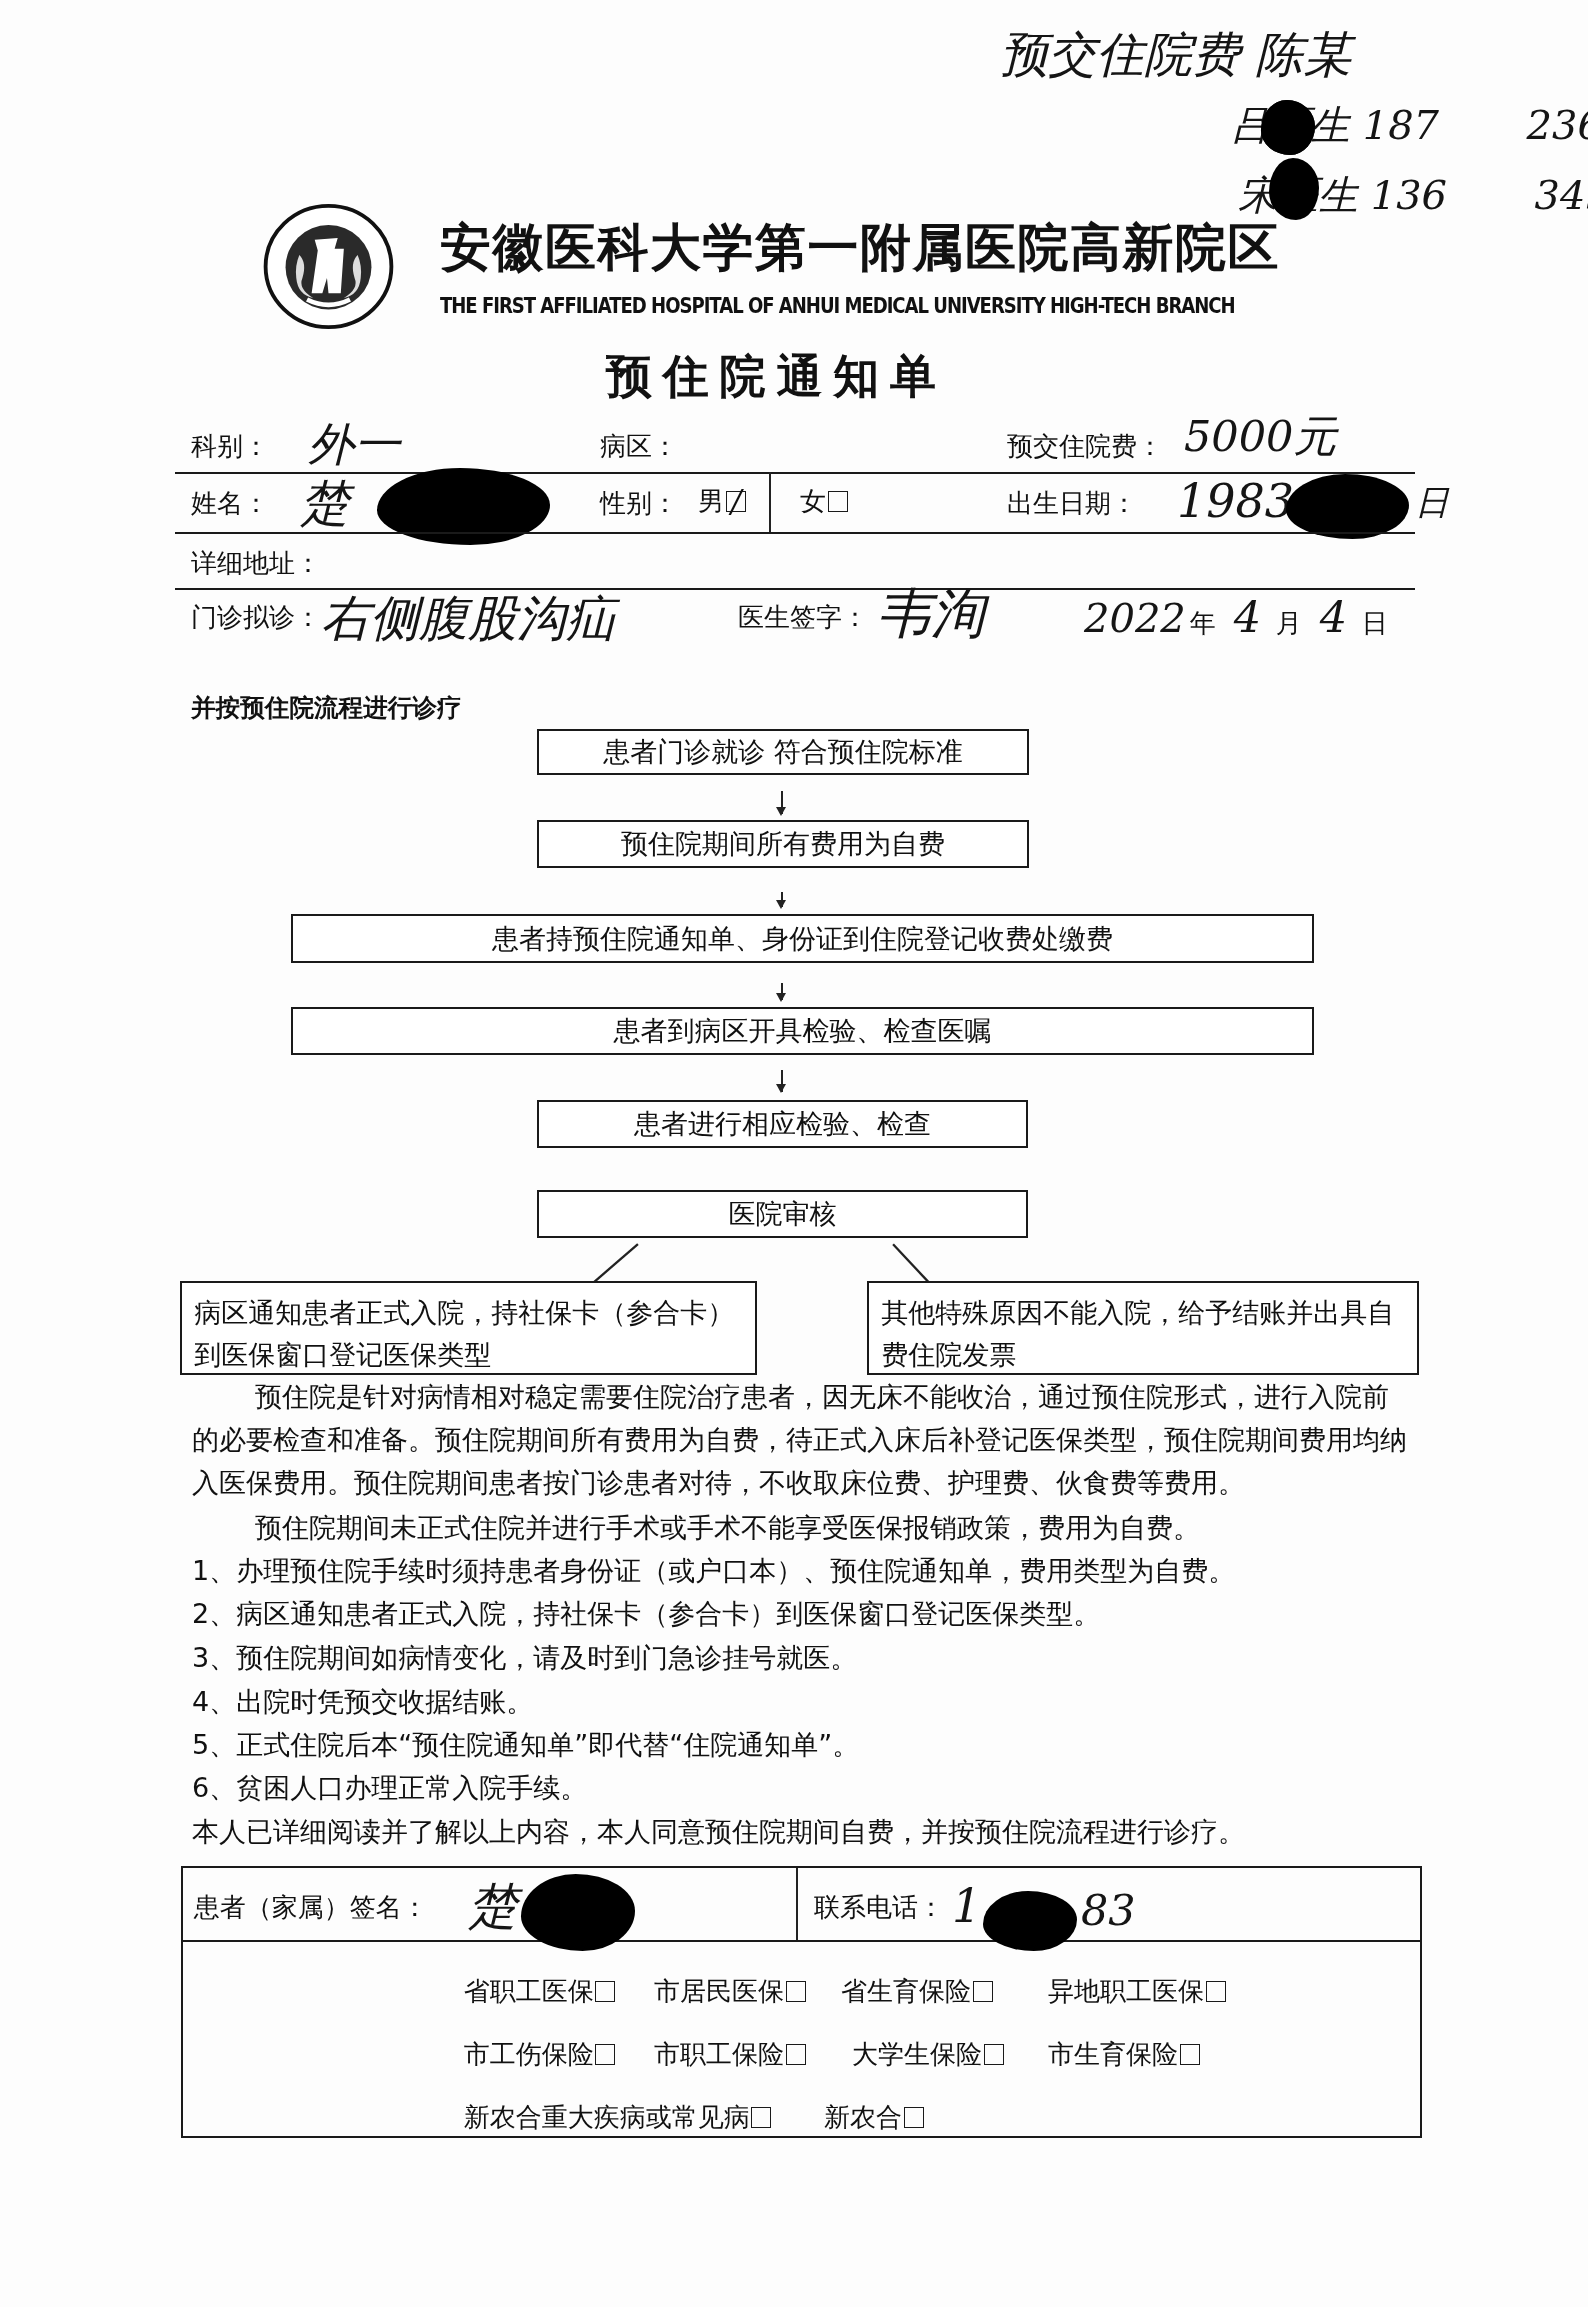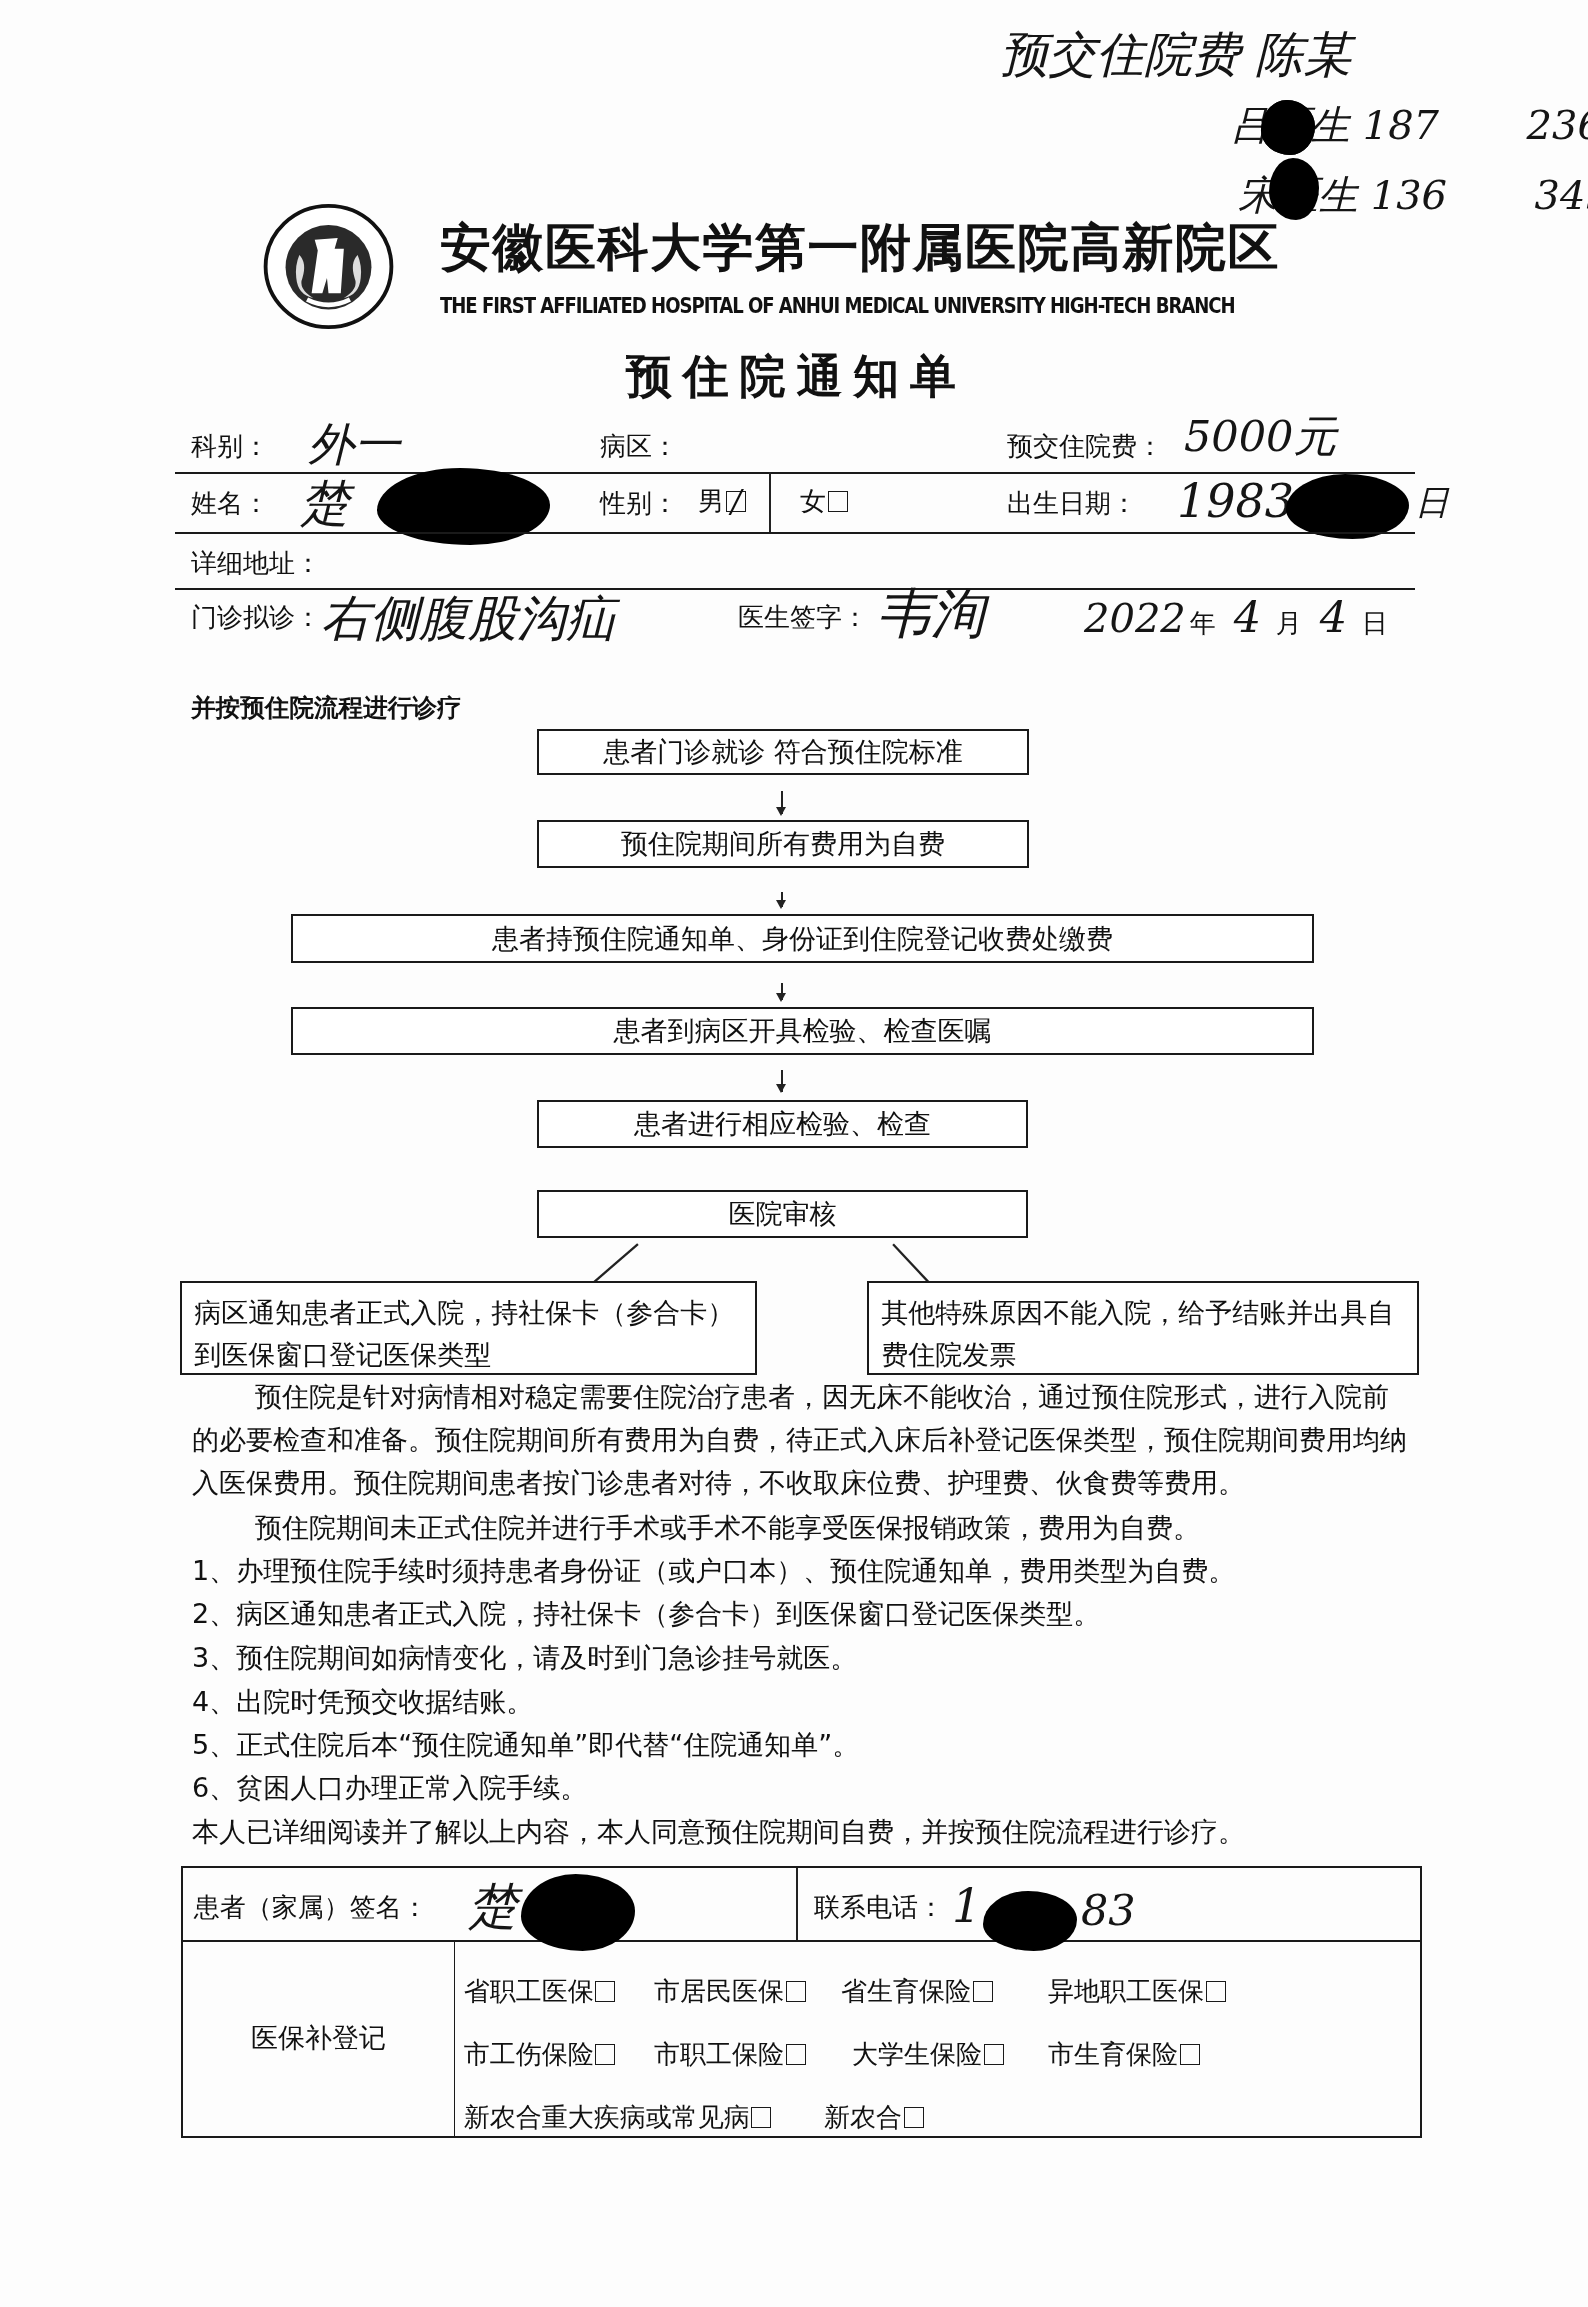--- a/index.html
+++ b/index.html
@@ -72,21 +72,21 @@
     <ellipse cx="88" cy="85" rx="82" ry="79" fill="#fff" stroke="#111" stroke-width="5"></ellipse>
     <ellipse cx="88" cy="86" rx="56" ry="55" fill="#2a2a2a"></ellipse>
     <path d="M70 50 L100 48 L96 62 L108 62 L104 120 L88 120 L86 100 L80 120 L66 120 L74 64 Z" fill="#fff"></path>
     <path d="M50 70 q10 10 4 30 q-6 14 14 26 q-20 -4 -22 -26 q-2 -16 4 -30z" fill="#ddd"></path>
     <path d="M126 70 q-10 10 -4 30 q6 14 -14 26 q20 -4 22 -26 q2 -16 -4 -30z" fill="#ddd"></path>
     <path d="M60 128 q28 14 56 0" stroke="#fff" stroke-width="6" fill="none"></path>
   </svg>
 </div>
 <div class="abs" style="left:440px; top:214px; font-size:51px; font-weight:bold; letter-spacing:1.5px; white-space:nowrap;">安徽医科大学第一附属医院高新院区</div>
 <div class="abs" style="left:440px; top:294px; font-size:21px; font-weight:bold; letter-spacing:-1.2px; white-space:nowrap; transform:scaleX(0.86); transform-origin:left;">THE FIRST AFFILIATED HOSPITAL OF ANHUI MEDICAL UNIVERSITY HIGH-TECH BRANCH</div>
-<div class="abs" style="left:606px; top:346px; font-size:46px; font-weight:bold; letter-spacing:10.8px; white-space:nowrap;margin-left:20px;">预住院通知单</div>
+<div class="abs" style="left:606px; top:346px; font-size:46px; font-weight:bold; letter-spacing:10.8px; white-space:nowrap;">预住院通知单</div>
 
 <div class="label" style="left:191px; top:429px;">科别：</div>
 <div class="abs hand" style="left:308px; top:414px; font-size:46px;font-family:Liberation Mono, monospace;">外一</div>
 <div class="label" style="left:600px; top:429px;">病区：</div>
 <div class="abs" style="left:677px; top:429px; width:231px; height:31px;"></div>
 <div class="label" style="left:1007px; top:429px;">预交住院费：</div>
 <div class="abs hand" style="left:1184px; top:408px; font-size:43px;">5000元</div>
 <div class="hline" style="left:175px; top:472px; width:1240px;"></div>
 
 <div class="label" style="left:191px; top:486px;">姓名：</div>
@@ -160,21 +160,20 @@
   <div class="bt-row1">
     <div class="label" style="left:10.8px; top:21.5px;">患者（家属）签名：</div>
     <div class="abs hand" style="left:285px; top:6.2px; font-size:49px;">楚</div>
     <div class="redact" style="left:338px; top:6.2px; width:114px; height:77px;"></div>
     <div class="abs" style="left:613px; top:0; width:1.5px; height:72px; background:#222;"></div>
     <div class="label" style="left:631px; top:21.5px;">联系电话：</div>
     <div class="abs hand" style="left:769px; top:10.8px; font-size:46px;">1</div>
     <div class="redact" style="left:800px; top:23px; width:94px; height:60px;"></div>
     <div class="abs hand" style="left:898px; top:17px; font-size:43px;">83</div>
   </div>
-  <div class="bt-left">医保补登记</div>
   <div class="bt-opts">
     <div class="opt" style="left:7.7px; top:34px;"><span>省职工医保</span><span class="cb"></span></div>
     <div class="opt" style="left:198px; top:34px;"><span>市居民医保</span><span class="cb"></span></div>
     <div class="opt" style="left:385px; top:34px;"><span>省生育保险</span><span class="cb"></span></div>
     <div class="opt" style="left:592px; top:34px;"><span>异地职工医保</span><span class="cb"></span></div>
 
     <div class="opt" style="left:7.7px; top:97px;"><span>市工伤保险</span><span class="cb"></span></div>
     <div class="opt" style="left:198px; top:97px;"><span>市职工保险</span><span class="cb"></span></div>
     <div class="opt" style="left:396px; top:97px;text-align:center;"><span>大学生保险</span><span class="cb"></span></div>
     <div class="opt" style="left:592px; top:97px;"><span>市生育保险</span><span class="cb"></span></div>

